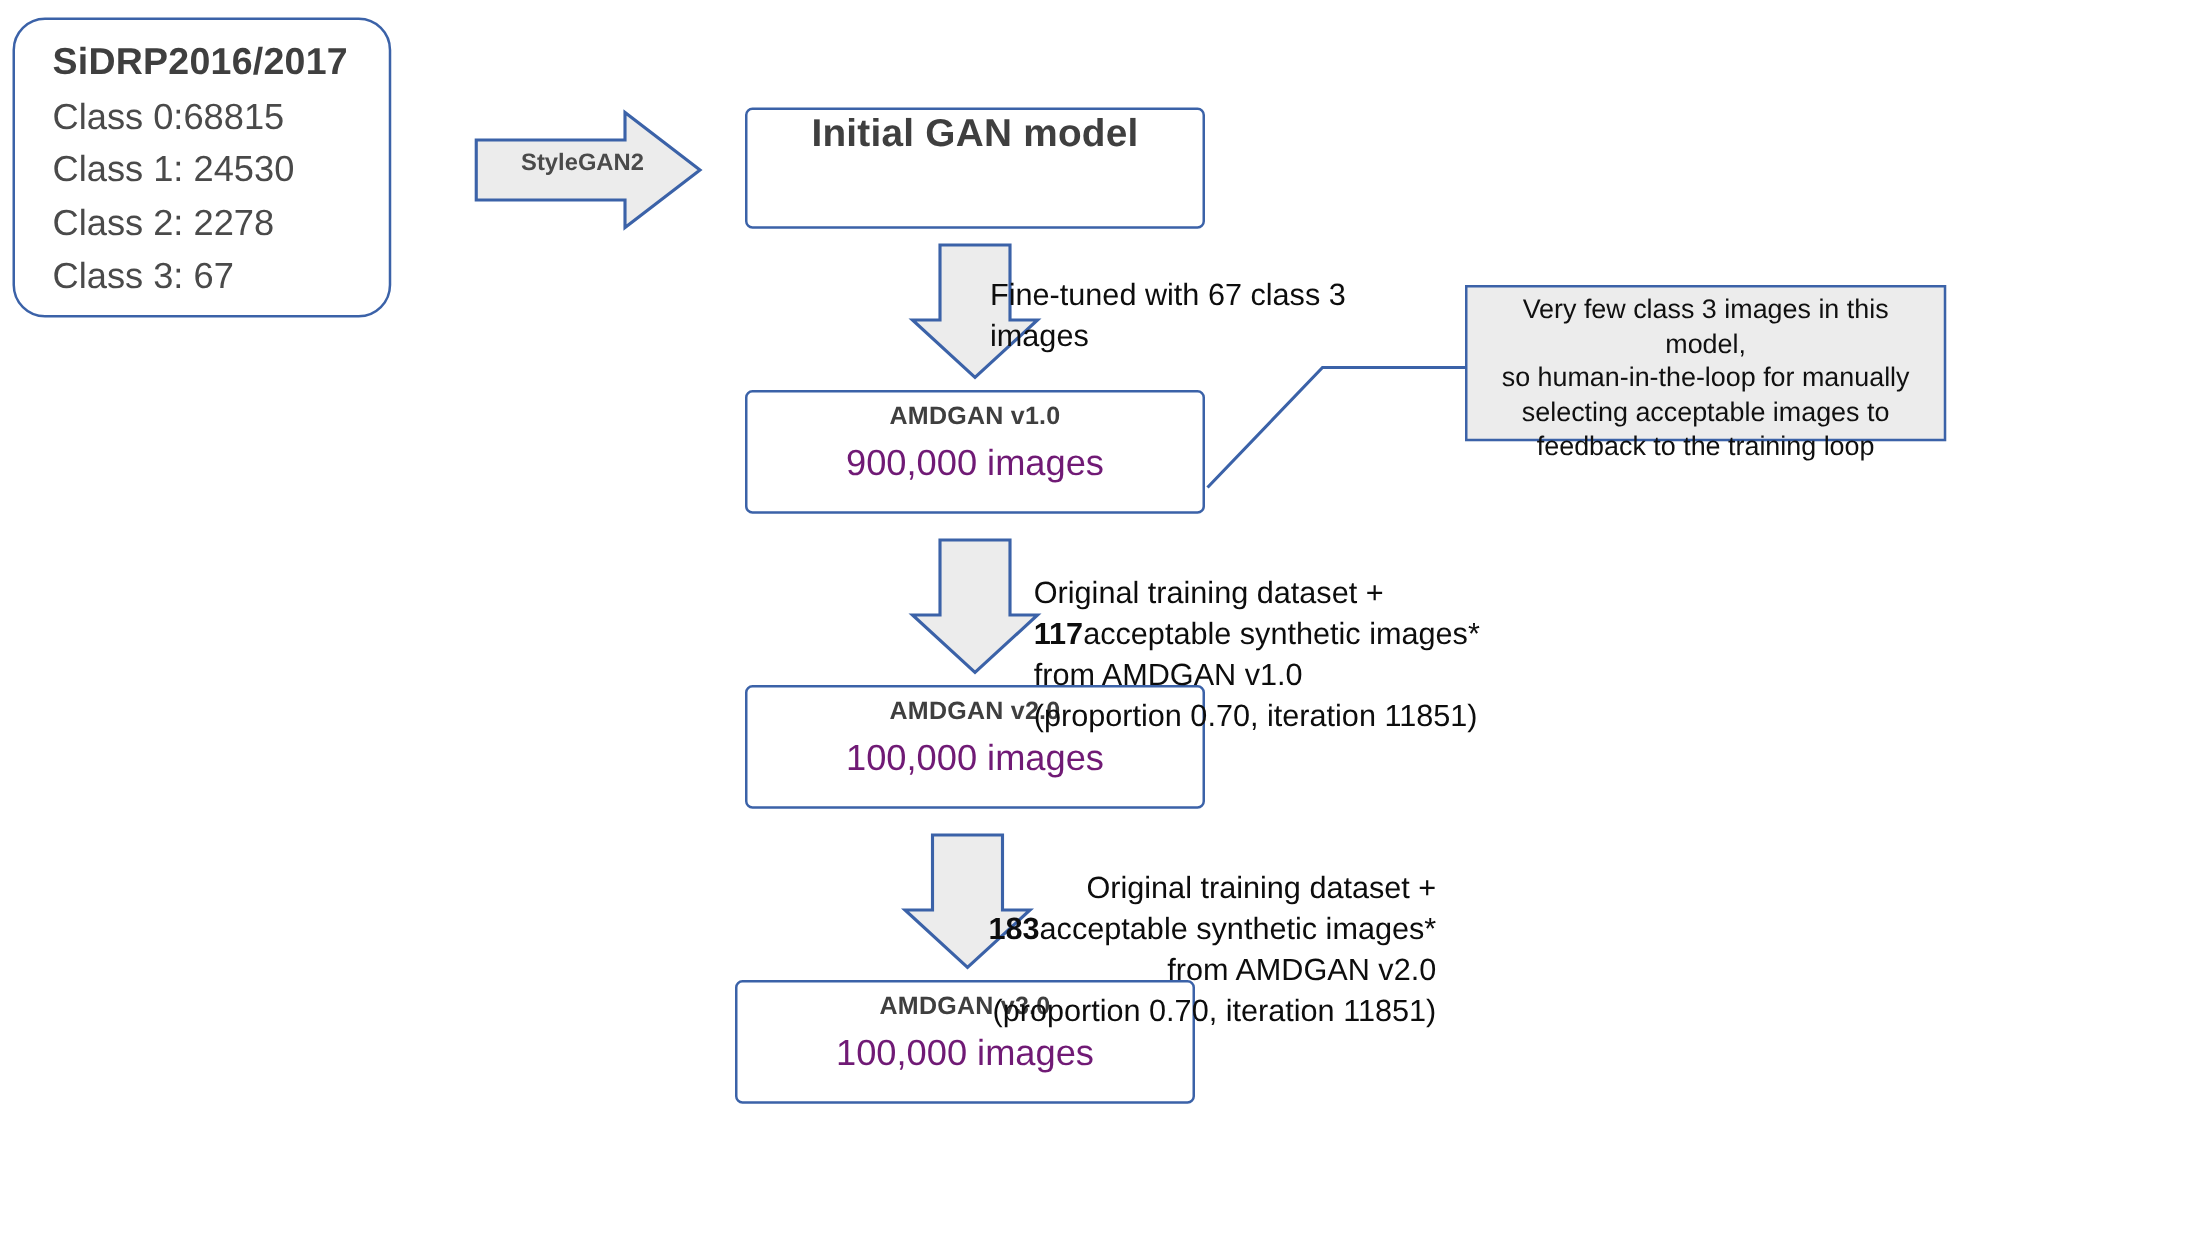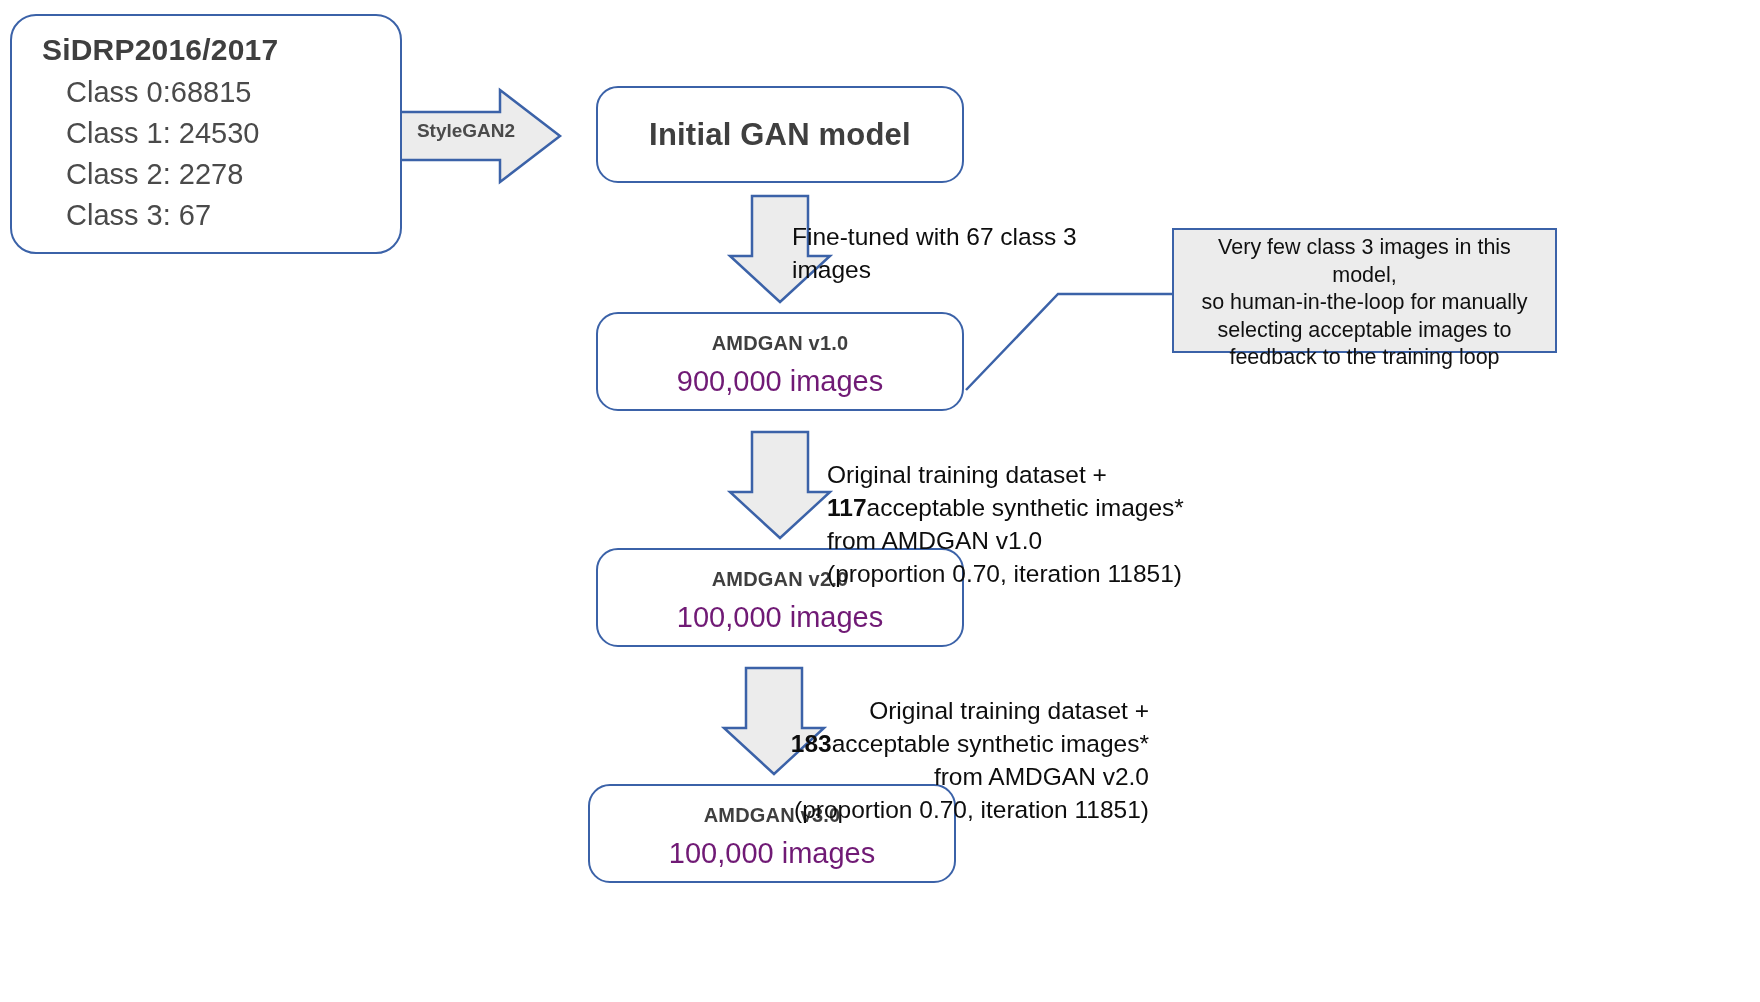--- a/index.html
+++ b/index.html
@@ -7,45 +7,45 @@
        font-family:"Liberation Sans", sans-serif;}
   #canvas{position:absolute;left:0;top:0;width:1760px;height:1002px;}
 
   .abs{position:absolute;}
 
   
   .rbox{
     position:absolute;
     box-sizing:border-box;
     border:2.5px solid #3b62a8;
-    border-radius:22px;
+    border-radius:6px;
     background:#ffffff;
     display:flex;
     flex-direction:column;
-    justify-content:center;
+    justify-content:flex-start;
   }
   .rbox.center{align-items:center;}
   .rbox .title{
     font-weight:bold;
     color:#3f3f3f;
     letter-spacing:.2px;
   }
   .rbox .sub{
     color:#701a75;
   }
 
   
   #dataset-box{
-    left:10px; top:14px; width:392px; height:240px;
+    left:10px; top:14px; width:303px; height:240px;
     border-radius:26px;
     padding:14px 0 10px 30px;
-    justify-content:flex-start;
+    justify-content:space-between;
   }
   #dataset-box .title{font-size:30px;line-height:40px;margin-bottom:2px;}
-  #dataset-box .line{font-size:29px;line-height:41px;color:#4a4a4a;margin-left:24px;}
+  #dataset-box .line{font-size:29px;line-height:41px;color:#4a4a4a;}
 
   
   .modelbox .title{font-size:20px;line-height:38px;}
   .modelbox .sub{font-size:29px;line-height:38px;}
 
   #initial-gan-box{left:596px; top:86px; width:368px; height:97px;}
   #initial-gan-box .title{font-size:31px;}
 
   #amdgan1-box{left:596px; top:312px; width:368px; height:99px;}
   #amdgan2-box{left:596px; top:548px; width:368px; height:99px;}

